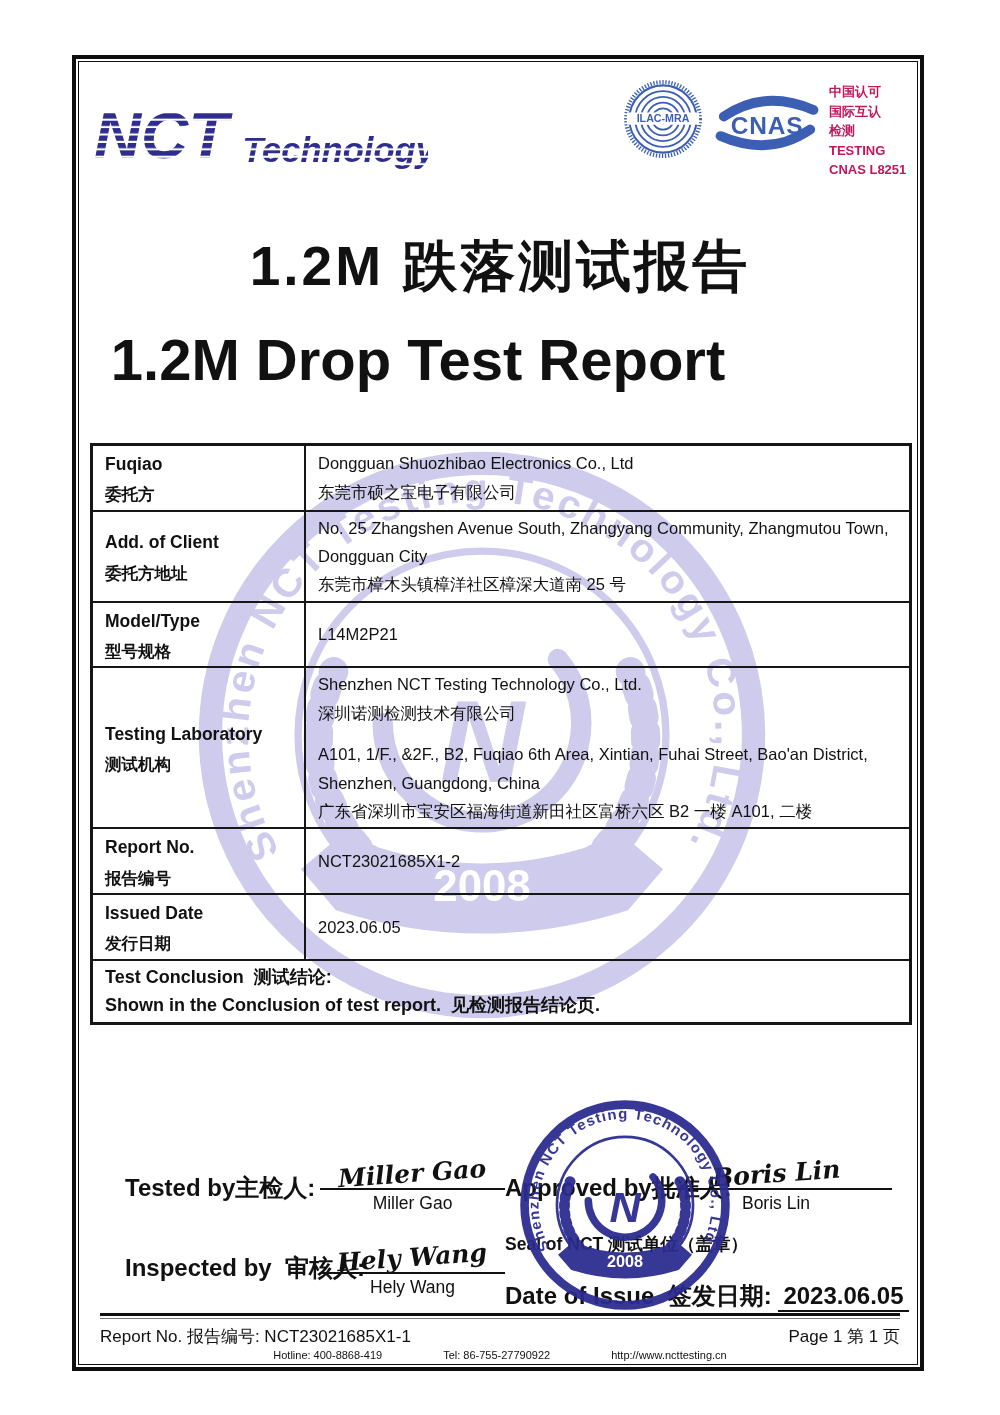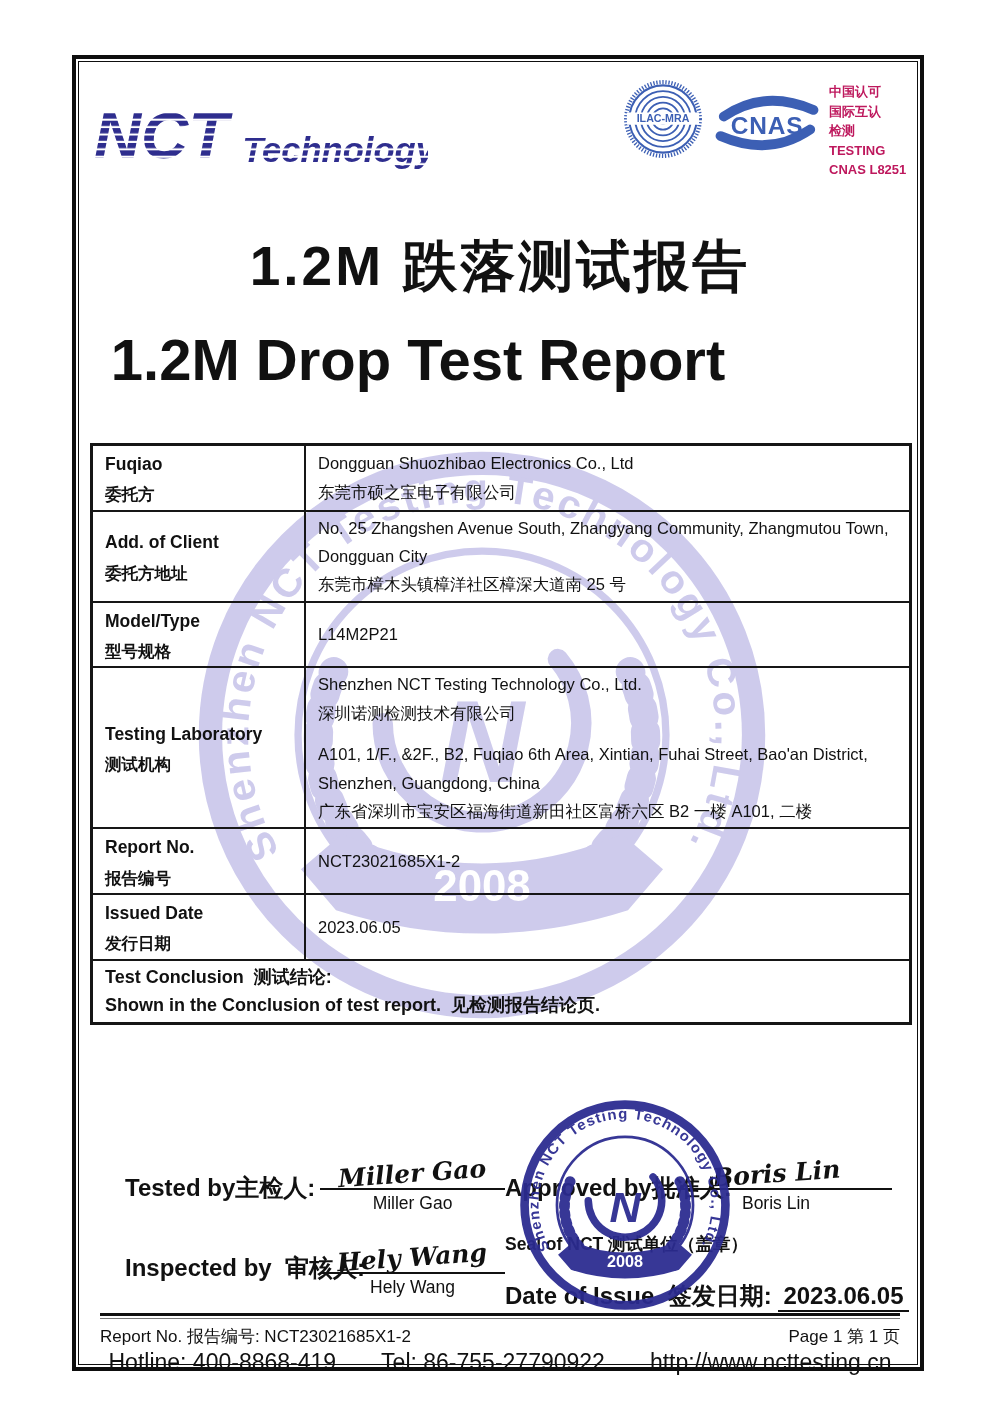--- a/index.html
+++ b/index.html
@@ -45,21 +45,21 @@
   .hand-area{height:50px;display:flex;align-items:flex-end;justify-content:center;}
   .hand{font-family:"DejaVu Serif",serif;font-style:italic;font-weight:bold;font-size:25px;
         transform:rotate(-4deg);display:inline-block;white-space:nowrap;}
   .sig-rule{border-top:2px solid #111;}
   .printed{font-size:17.5px;padding-top:3px;}
   .date-underline{border-bottom:2px solid #111;padding:0 5px 1px 5px;}
 
   
   .footer-rule{left:100px;top:1313px;width:800px;height:2px;border-top:3px solid #101010;border-bottom:1px solid #777;z-index:2;}
   .footer-l1{left:100px;top:1325px;width:800px;display:flex;justify-content:space-between;font-size:17px;z-index:2;}
-  .footer-l2{left:100px;top:1349px;width:800px;display:flex;justify-content:center;gap:45px;font-size:23px;z-index:2;}
+  .footer-l2{left:100px;top:1349px;width:800px;display:flex;justify-content:center;gap:61px;font-size:11px;z-index:2;}
 </style>
 </head>
 <body>
 
 <svg width="0" height="0" style="position:absolute" aria-hidden="true">
   <defs>
     <path id="sealArc" d="M 30.7 140 A 80 80 0 1 1 169.3 140" fill="none"></path>
     <g id="seal-art">
       <circle cx="100" cy="100" r="93" fill="none" stroke="currentColor" stroke-width="8"></circle>
       <text font-size="13.5" font-weight="bold" letter-spacing="1" fill="currentColor">
@@ -226,21 +226,21 @@
         <span>Date of Issue &nbsp;签发日期:</span>
         <span class="date-underline">2023.06.05</span>
       </div>
 
       <svg class="abs stamp" viewBox="0 0 200 200">
         <use href="#seal-art"></use>
       </svg>
 
       <div class="abs footer-rule"></div>
       <div class="abs footer-l1">
-        <span>Report No. 报告编号: NCT23021685X1-2</span>
+        <span>Report No. 报告编号: NCT23021685X1-1</span>
         <span>Page 1 第 1 页</span>
       </div>
       <div class="abs footer-l2">
         <span>Hotline: 400-8868-419</span>
         <span>Tel: 86-755-27790922</span>
         <span>http://www.ncttesting.cn</span>
       </div>
 
     </div>
   </div>

